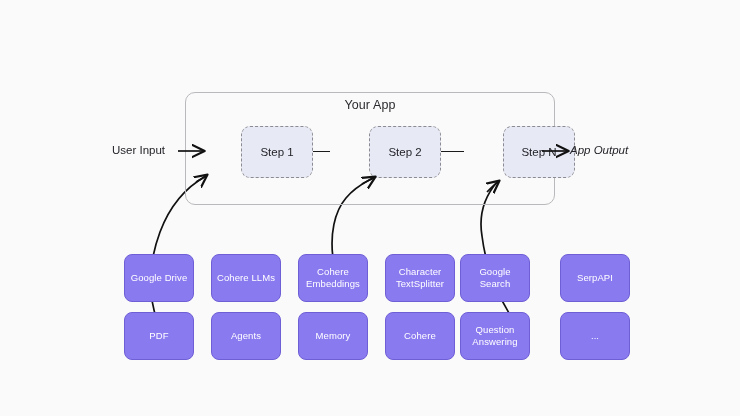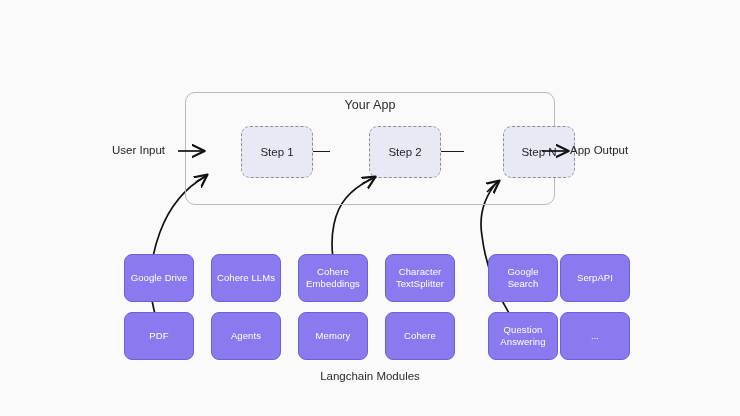--- a/index.html
+++ b/index.html
@@ -75,21 +75,21 @@
 
   
   .side-label {
     position: absolute;
     top: 144px;
     font-size: 11.5px;
     color: #24242a;
     white-space: nowrap;
   }
   .label-input  { left: 112px; }
-  .label-output { left: 570px; }
+  .label-output { left: 570px; font-style: italic; }
 
   
   .module {
     position: absolute;
     width: 70px;
     height: 48px;
     border-radius: 8px;
     background: #8a7af0;
     border: 1px solid #6f5fd6;
     box-sizing: border-box;
@@ -102,21 +102,21 @@
     color: #ffffff;
     letter-spacing: .1px;
     padding: 0 3px;
   }
   .row-1 { top: 254px; }
   .row-2 { top: 312px; }
   .col-1 { left: 124px; }
   .col-2 { left: 211px; }
   .col-3 { left: 298px; }
   .col-4 { left: 385px; }
-  .col-5 { left: 488px; text-align: center; }
+  .col-5 { left: 460px; text-align: center; }
   .col-6 { left: 560px; }
 
   .caption {
     position: absolute;
     left: 0;
     top: 370px;
     width: 740px;
     text-align: center;
     font-size: 11.5px;
     color: #2b2b2f;
@@ -186,14 +186,13 @@
 
     <line x1="178" y1="151" x2="204" y2="151" stroke="#111111" stroke-width="1.7" marker-end="url(#ah)"></line>
 
     <line x1="542" y1="151" x2="568" y2="151" stroke="#111111" stroke-width="1.7" marker-end="url(#ah)"></line>
 
     <path d="M196,182 C200,180 203,178 207,175" fill="none" stroke="#111111" stroke-width="1.7" marker-end="url(#ah)"></path>
     <path d="M362,184 C367,181 370,180 375,177" fill="none" stroke="#111111" stroke-width="1.7" marker-end="url(#ah)"></path>
     <path d="M487,192 C492,187 494,185 499,181" fill="none" stroke="#111111" stroke-width="1.7" marker-end="url(#ah)"></path>
   </svg>
 
-  <div class="caption">Langchain Modules</div>
 </div>
 
 </body></html>

